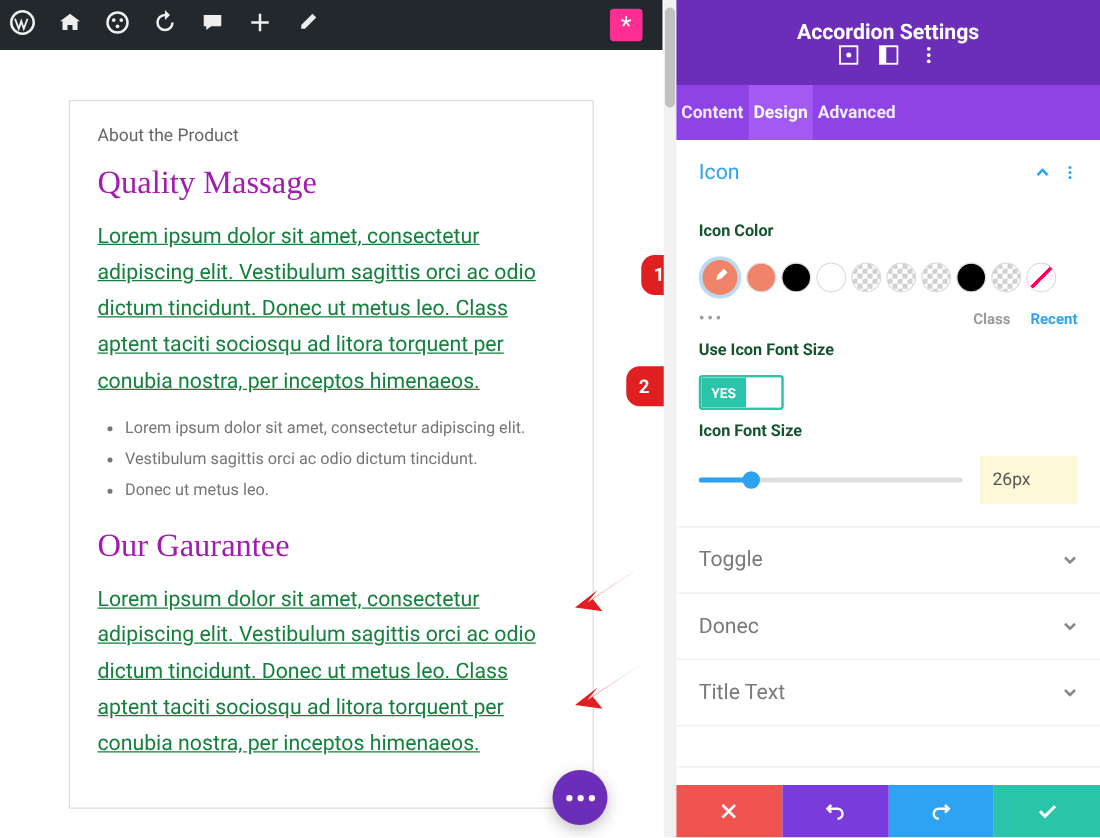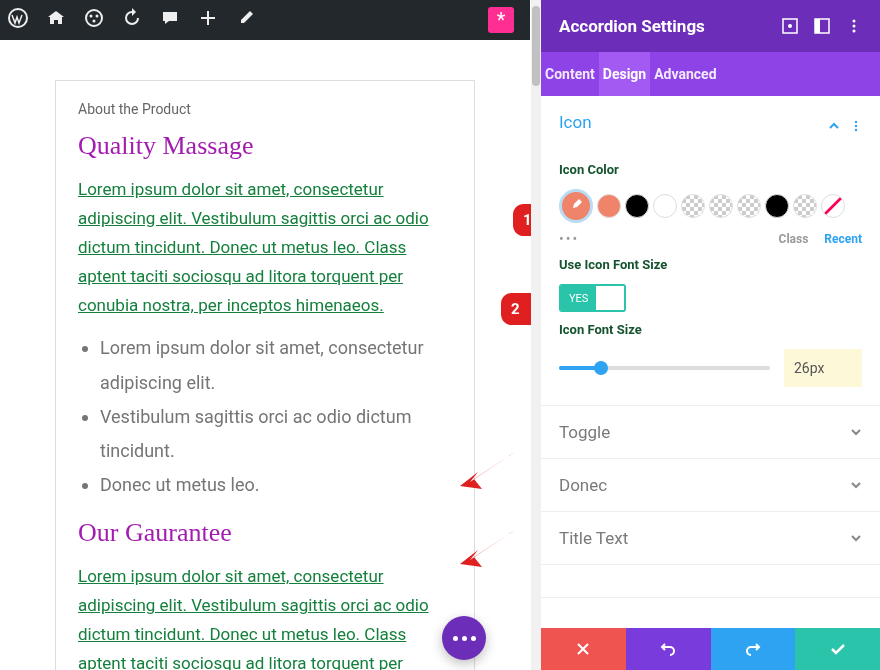--- a/index.html
+++ b/index.html
@@ -10,73 +10,73 @@
 .adminbar { background: #23282d; height: 40px; display: flex; align-items: center; padding: 0 8px; gap: 18px; position: relative; }
 .adminbar .ab-icon { color: #eee; font-size: 20px; }
 .adminbar .ab-icon svg { fill: #eee; width: 20px; height: 20px; }
 .adminbar .pink-badge { position: absolute; right: 16px; top: 7px; width: 26px; height: 26px; background: #ff2e92; color: #fff; display: flex; align-items: center; justify-content: center; border-radius: 3px; font-size: 20px; }
 
 .content-area { padding: 40px 55px 0 55px; }
 .accordion-open { border: 1px solid #ddd; padding: 20px 22px 24px 22px; background: #fff; margin-bottom: 30px; }
 .acc-title { color: #666; font-size: 14px; margin-bottom: 14px; }
 .heading { font-family: 'Times New Roman', serif; font-weight: 400; font-size: 26px; color: #a21caf; margin-bottom: 14px; }
 .para { color: #15803d; font-size: 17px; line-height: 1.7; margin-bottom: 12px; text-decoration: underline; }
-ul.bullets { list-style: disc; padding-left: 22px; color: #757575; font-size: 18px; line-height: 1.9; margin-bottom: 16px; }
+ul.bullets { list-style: disc; padding-left: 22px; color: #757575; font-size: 13px; line-height: 1.9; margin-bottom: 16px; }
 
 .accordion-closed { background: #f4f4f4; border: 1px solid #e4e4e4; height: 52px; display: flex; align-items: center; justify-content: space-between; padding: 0 18px; margin-bottom: 26px; position: relative; }
 .accordion-closed .label { color: #5a5a5a; font-size: 14px; }
 .plus-circle { width: 28px; height: 28px; border-radius: 50%; background: #f0846b; color: #fff; display: flex; align-items: center; justify-content: center; font-size: 18px; }
 
 .fab { position: absolute; right: 44px; bottom: 10px; width: 44px; height: 44px; border-radius: 50%; background: #6c2eb9; display: flex; align-items: center; justify-content: center; box-shadow: 0 4px 12px rgba(0,0,0,0.25); }
 .fab .dots { display: flex; gap: 4px; }
 .fab .dot { width: 5px; height: 5px; border-radius: 50%; background: #fff; }
 
 
 .arrow { position: absolute; pointer-events: none; }
 .callout { position: absolute; width: 46px; height: 32px; background: #e02020; border-radius: 16px 24px 24px 16px; display: flex; align-items: center; justify-content: flex-start; padding-left: 10px; color: #fff; font-weight: 700; font-size: 15px; pointer-events: none; }
 .callout::after { content: ""; position: absolute; right: -10px; top: 4px; width: 0; height: 0; border-top: 12px solid transparent; border-bottom: 12px solid transparent; border-left: 16px solid #e02020; }
 
 
 .panel { position: absolute; right: 0; top: 0; width: 340px; height: 670px; border-left: 1px solid #ccc; background: #f6f6f6; display: flex; flex-direction: column; }
 .panel-scroll { position: absolute; left: -10px; top: 0; width: 10px; height: 100%; background: #f1f1f1; }
 .panel-scroll .thumb { position: absolute; left: 1px; top: 6px; width: 8px; height: 80px; background: #c1c1c1; border-radius: 4px; }
 
-.panel-header { background: #6c2eb9; color: #fff; padding: 16px 18px; display: flex; align-items: center; justify-content: space-between; }
+.panel-header { background: #6c2eb9; color: #fff; padding: 16px 18px; display: flex; align-items: center; justify-content: space-between; flex-direction: column; }
 .panel-header h2 { font-size: 17px; font-weight: 700; }
 .panel-header .hicons { display: flex; gap: 16px; align-items: center; }
 .panel-header .hicon { width: 16px; height: 16px; fill: #fff; }
 
 .tabs { background: #8e43e7; display: flex; color: #f2e8ff; font-weight: 700; font-size: 14px; }
 .tabs .tab { padding: 14px 4px; cursor: pointer; }
 .tabs .tab.active { background: #a25af2; color: #fff; }
 
 .searchbar { background: #eee; padding: 12px 14px; display: flex; align-items: center; justify-content: space-between; color: #8a8a8a; font-weight: 600; font-size: 13px; }
 .filter-btn { background: #e0e0e0; color: #4a4a4a; padding: 6px 12px; font-size: 13px; font-weight: 600; border-radius: 2px; }
 
 .panel-body { flex: 1; overflow-y: auto; background: #fff; }
 .section { border-bottom: 1px solid #eee; }
 .section-header { padding: 16px 18px; display: flex; align-items: center; justify-content: space-between; color: #7a7a7a; font-size: 17px; cursor: pointer; }
-.section-header.active { color: #2ea3f2; align-items: flex-end; }
+.section-header.active { color: #2ea3f2; }
 .section-header .rh { display: flex; gap: 10px; align-items: center; }
 .chev { width: 12px; height: 12px; }
 .section-body { padding: 4px 18px 18px 18px; }
 
 .field-label { color: #14532d; font-weight: 700; font-size: 13px; margin: 10px 0 12px 0; }
 
 .swatches { display: flex; gap: 4px; align-items: center; flex-wrap: wrap; }
 .swatch { width: 24px; height: 24px; border-radius: 50%; border: 1px solid #ddd; }
 .swatch.selected { width: 34px; height: 34px; border: 3px solid #b7dcf4; display: flex; align-items: center; justify-content: center; }
 .swatch.checker { background-image: linear-gradient(45deg,#ccc 25%,transparent 25%),linear-gradient(-45deg,#ccc 25%,transparent 25%),linear-gradient(45deg,transparent 75%,#ccc 75%),linear-gradient(-45deg,transparent 75%,#ccc 75%); background-size: 8px 8px; background-position: 0 0,0 4px,4px -4px,-4px 0; }
 .dots3 { color: #999; letter-spacing: 2px; margin-top: 8px; font-size: 14px; }
 .saved-recent { display: flex; justify-content: flex-end; gap: 16px; font-size: 12px; font-weight: 700; margin-top: 8px; }
 .saved-recent .saved { color: #9a9a9a; }
 .saved-recent .recent { color: #2ea3f2; }
 
 .toggle { display: inline-flex; align-items: center; border: 2px solid #29c4a9; border-radius: 3px; overflow: hidden; height: 28px; }
-.toggle .yes { background: #29c4a9; color: #fff; font-weight: 400; font-size: 11px; padding: 0 8px; height: 100%; display: flex; align-items: center; }
+.toggle .yes { background: #29c4a9; color: #fff; font-weight: 700; font-size: 11px; padding: 0 8px; height: 100%; display: flex; align-items: center; }
 .toggle .knob { width: 28px; height: 100%; background: #fff; }
 
 .slider-row { display: flex; align-items: center; gap: 14px; margin-top: 10px; }
 .slider { flex: 1; height: 4px; background: #ddd; border-radius: 2px; position: relative; }
 .slider .fill { position: absolute; left: 0; top: 0; height: 100%; width: 20%; background: #2ea3f2; border-radius: 2px; }
 .slider .handle { position: absolute; left: 20%; top: 50%; width: 14px; height: 14px; background: #2ea3f2; border-radius: 50%; transform: translate(-50%,-50%); }
 .size-box { width: 78px; height: 38px; background: #fdf8d8; border: none; display: flex; align-items: center; padding-left: 10px; color: #555; font-size: 14px; }
 
 .footbar { display: flex; height: 42px; }
 .footbar .fb { flex: 1; display: flex; align-items: center; justify-content: center; color: #fff; }

